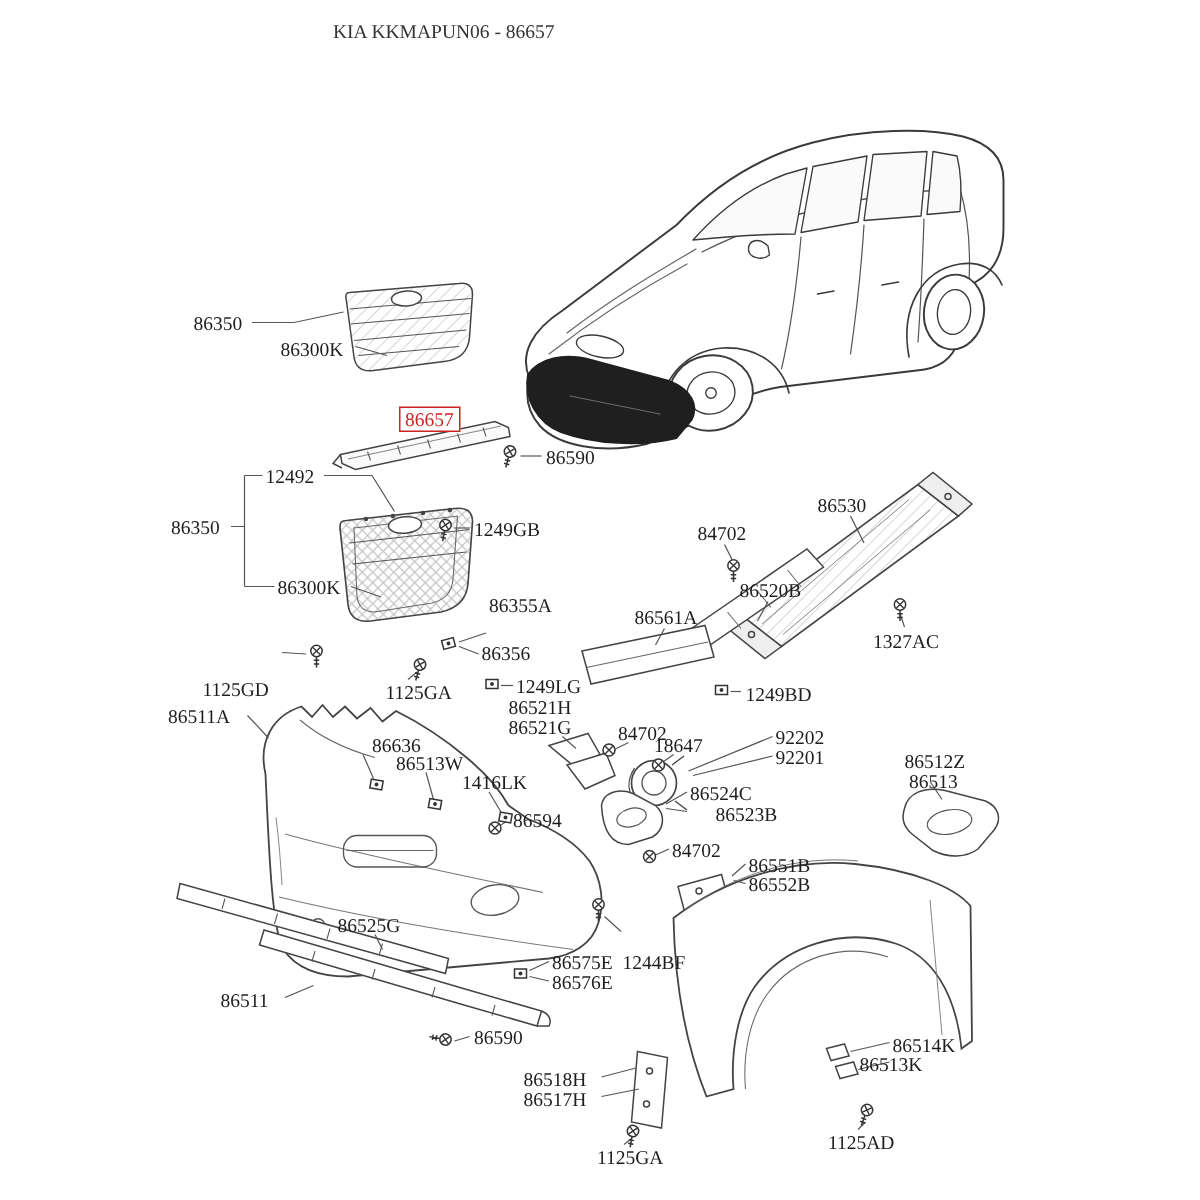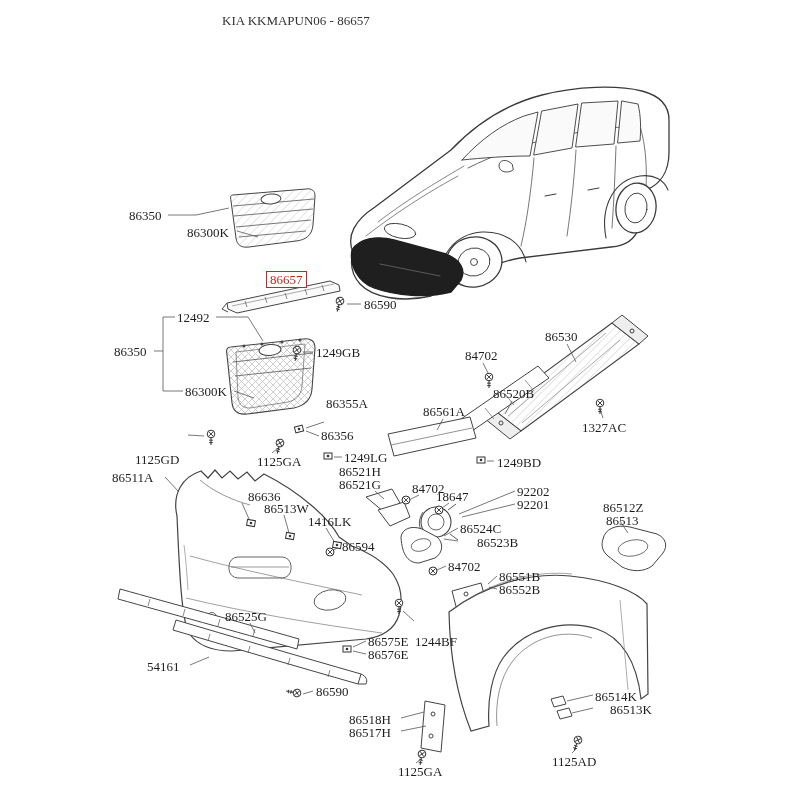--- a/index.html
+++ b/index.html
@@ -280,22 +280,22 @@
       <div class="part-label" style="left: 342px; top: 539px;">86594</div>
       <div class="part-label" style="left: 460px; top: 521px;">86524C</div>
       <div class="part-label" style="left: 460px; top: 535px; margin-left: 17px;">86523B</div>
       <div class="part-label" style="left: 448px; top: 559px;">84702</div>
       <div class="part-label" style="left: 499px; top: 569px;">86551B</div>
       <div class="part-label" style="left: 499px; top: 582px;">86552B</div>
       <div class="part-label" style="left: 225px; top: 609px;">86525G</div>
       <div class="part-label" style="left: 415px; top: 617px; margin-top: 17px;">1244BF</div>
       <div class="part-label" style="left: 368px; top: 634px;">86575E</div>
       <div class="part-label" style="left: 368px; top: 647px;">86576E</div>
-      <div class="part-label" style="left: 147px; top: 659px;">54161</div>
+      <div class="part-label" style="left: 147px; top: 659px;">86511</div>
       <div class="part-label" style="left: 316px; top: 684px;">86590</div>
       <div class="part-label" style="left: 595px; top: 689px;">86514K</div>
-      <div class="part-label" style="left: 610px; top: 702px;">86513K</div>
+      <div class="part-label" style="left: 573px; top: 702px;">86513K</div>
       <div class="part-label" style="left: 349px; top: 712px;">86518H</div>
       <div class="part-label" style="left: 349px; top: 725px;">86517H</div>
       <div class="part-label" style="left: 398px; top: 764px;">1125GA</div>
       <div class="part-label" style="left: 552px; top: 754px;">1125AD</div>
     </div>
 </div>
 
 </body></html>

